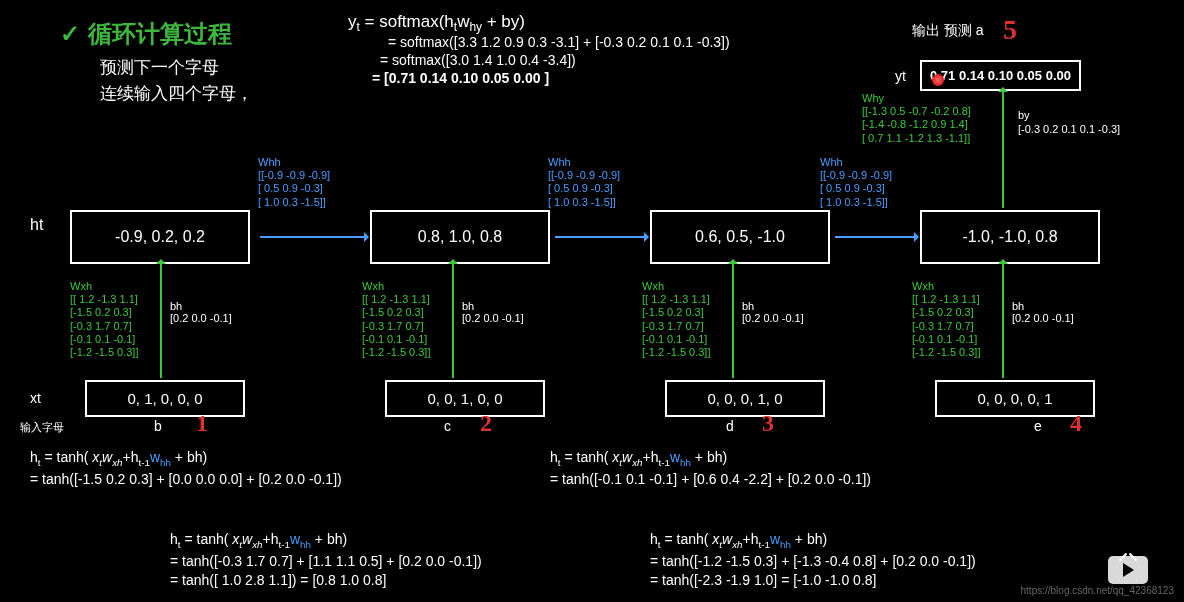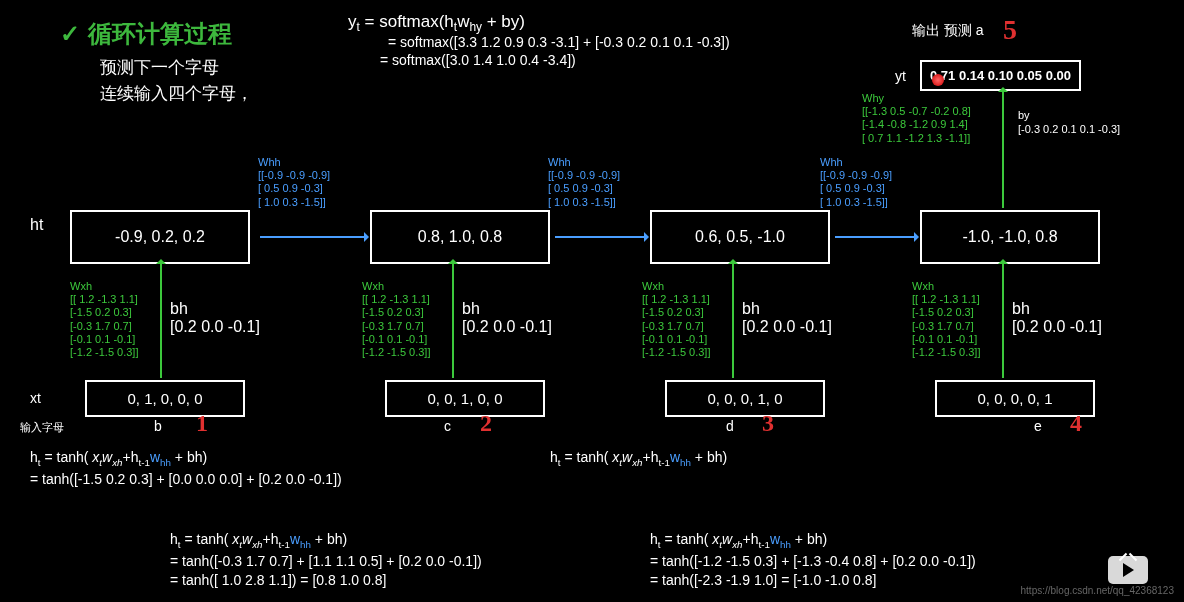--- a/index.html
+++ b/index.html
@@ -18,21 +18,21 @@
 .why-block{position:absolute;top:92px;left:862px;color:#3cc93c;font-size:11px;line-height:1.2}
 .by-block{position:absolute;top:108px;left:1018px;font-size:11px;line-height:1.3}
 .ht-label{position:absolute;top:216px;left:30px;font-size:16px}
 .xt-label{position:absolute;top:390px;left:30px;font-size:14px}
 .input-letter-label{position:absolute;top:420px;left:20px;font-size:11px}
 .step{position:absolute}
 .ht-box{border:2px solid #fff;padding:16px 18px;font-size:16px;text-align:center;min-width:180px}
 .xt-box{border:2px solid #fff;padding:8px 20px;font-size:15px;text-align:center;min-width:160px}
 .whh{color:#4a9eff;font-size:11px;line-height:1.2;position:absolute}
 .wxh{color:#3cc93c;font-size:11px;line-height:1.2;position:absolute}
-.bh{font-size:16px;position:absolute}
+.bh{font-size:11px;position:absolute}
 .letter{font-size:14px;position:absolute}
 .rednum{color:#e03030;font-size:24px;font-weight:bold;font-family:'Comic Sans MS',cursive;position:absolute}
 .arrow-up{position:absolute;width:2px;background:#3cc93c}
 .arrow-up::after{content:'';position:absolute;top:-6px;left:-4px;border:5px solid transparent;border-bottom-color:#3cc93c}
 .arrow-right{position:absolute;height:2px;background:#4a9eff}
 .arrow-right::after{content:'';position:absolute;right:-6px;top:-4px;border:5px solid transparent;border-left-color:#4a9eff}
 .arrow-up-g{position:absolute;width:2px;background:#3cc93c}
 .arrow-up-g::after{content:'';position:absolute;top:-6px;left:-4px;border:5px solid transparent;border-bottom-color:#3cc93c}
 .calc{position:absolute;font-size:14px;line-height:1.4}
 .calc .whh-t{color:#4a9eff}
@@ -51,20 +51,21 @@
 <div class="title"><span class="check">✓</span><span>循环计算过程</span></div>
 <div class="subtitle">
     <div>预测下一个字母</div>
     <div>连续输入四个字母，</div>
   </div>
 
 <div class="formula-top">
   <div class="first"><span>y</span><sub>t</sub><span> = softmax(h</span><sub>t</sub><span>w</span><sub>hy</sub><span> + by)</span></div>
   <div class="line" style="margin-left:40px">= softmax([3.3  1.2  0.9  0.3  -3.1] + [-0.3  0.2  0.1  0.1  -0.3])</div>
   <div class="line" style="margin-left:32px">= softmax([3.0  1.4  1.0  0.4  -3.4])</div>
+  <div class="line" style="margin-left:24px;font-weight:bold">= [0.71  0.14  0.10  0.05  0.00 ]</div>
 </div>
 
 <div class="output-label">输出 预测    a</div>
 <div class="red5">5</div>
 <div class="yt-label">yt</div>
 <div class="yt-box">0.71 0.14 0.10 0.05 0.00</div>
 <div class="red-dot"></div>
 
 <div class="why-block">
   <div>Why</div>
@@ -199,20 +200,21 @@
   <div>h<sub>t</sub> = tanh( <i>x<sub>t</sub>w<sub>xh</sub></i>+h<sub>t-1</sub><span class="whh-t">w<sub>hh</sub></span> + bh)</div>
   <div>  = tanh([-1.5  0.2  0.3] + [0.0  0.0  0.0] + [0.2  0.0  -0.1])</div>
 </div>
 <div class="calc" style="left:170px;top:530px">
   <div>h<sub>t</sub> = tanh( <i>x<sub>t</sub>w<sub>xh</sub></i>+h<sub>t-1</sub><span class="whh-t">w<sub>hh</sub></span> + bh)</div>
   <div>  = tanh([-0.3 1.7 0.7] + [1.1 1.1 0.5] + [0.2  0.0  -0.1])</div>
   <div>  = tanh([ 1.0 2.8 1.1]) = [0.8  1.0  0.8]</div>
 </div>
 <div class="calc" style="left:550px;top:448px">
   <div>h<sub>t</sub> = tanh( <i>x<sub>t</sub>w<sub>xh</sub></i>+h<sub>t-1</sub><span class="whh-t">w<sub>hh</sub></span> + bh)</div>
+  <div>  = tanh([-0.1  0.1  -0.1] + [0.6  0.4  -2.2] + [0.2  0.0  -0.1])</div>
 </div>
 <div class="calc" style="left:650px;top:530px">
   <div>h<sub>t</sub> = tanh( <i>x<sub>t</sub>w<sub>xh</sub></i>+h<sub>t-1</sub><span class="whh-t">w<sub>hh</sub></span> + bh)</div>
   <div>  = tanh([-1.2  -1.5   0.3] + [-1.3 -0.4  0.8] + [0.2  0.0  -0.1])</div>
   <div>  = tanh([-2.3  -1.9   1.0] = [-1.0  -1.0  0.8]</div>
 </div>
 
 <div class="tv-ant"></div>
 <div class="play"></div>
 <div class="watermark">https://blog.csdn.net/qq_42368123</div>

